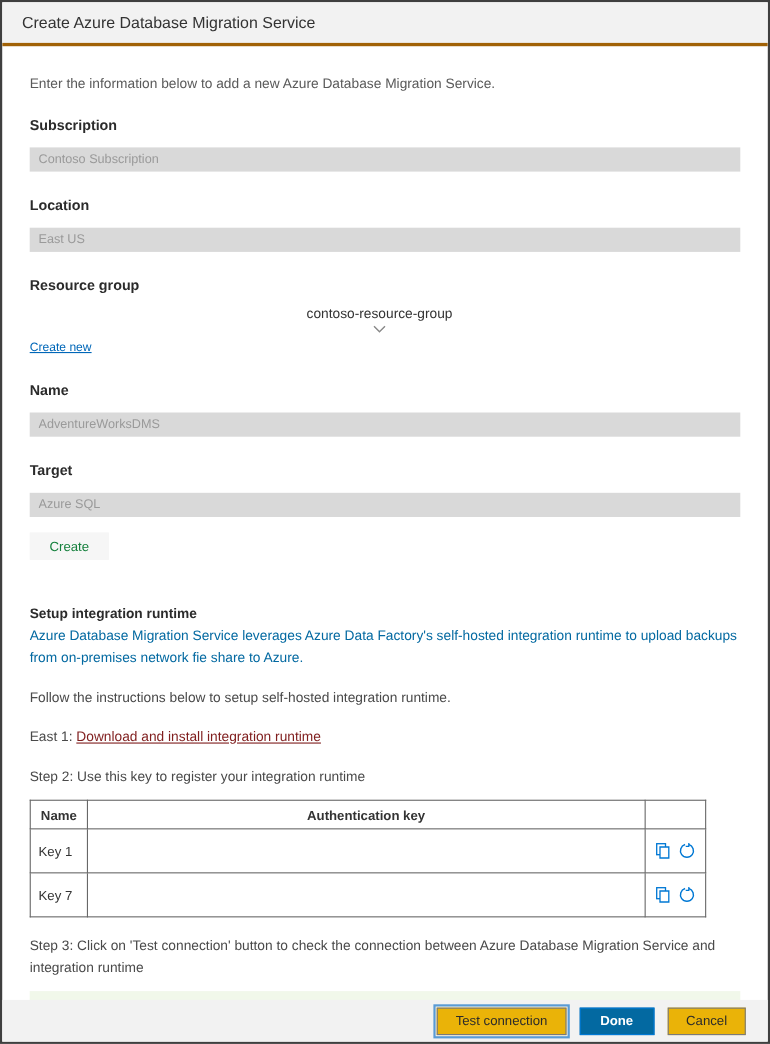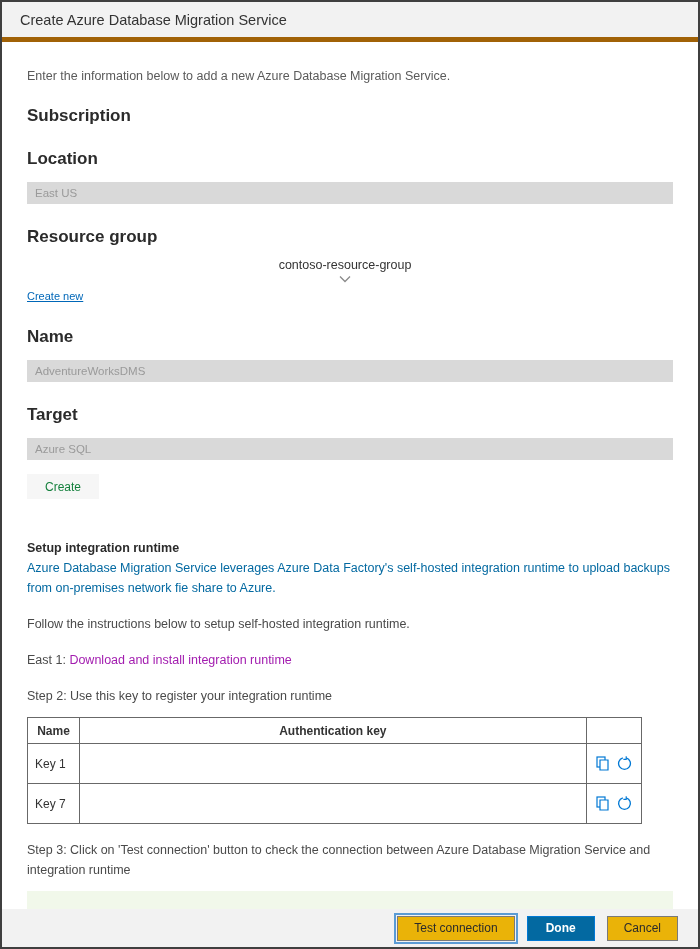--- a/index.html
+++ b/index.html
@@ -13,40 +13,40 @@
     height: 949px;
     border: 2px solid #3f3f3f;
     background: #fff;
     display: flex;
     flex-direction: column;
     overflow: hidden;
   }
   .dialog-header {
     flex: 0 0 40px;
     background: #f2f2f2;
-    border-bottom: 5px solid #a16207;
+    border-bottom: 3px solid #a16207;
     display: flex;
     align-items: center;
     padding: 0 18px;
     font-size: 14.5px;
     color: #333;
   }
   .dialog-body {
     flex: 1 1 auto;
     overflow: hidden;
     padding: 0 25px;
   }
   .intro {
     margin-top: 27px;
     font-size: 12.5px;
     color: #5a5a5a;
   }
   .field-label {
     margin-top: 23px;
-    font-size: 17px;
+    font-size: 13px;
     font-weight: bold;
     color: #2b2b2b;
   }
   .input-disabled {
     margin-top: 13px;
     height: 22px;
     line-height: 22px;
     background: #d9d9d9;
     color: #9a9a9a;
     font-size: 11.5px;
@@ -68,21 +68,22 @@
     cursor: pointer;
     flex-direction: column;
   }
   .link {
     color: #0067b8;
     text-decoration: underline;
     font-size: 11px;
     cursor: pointer;
   }
   .link-inline {
-    color: #a21caf;
+    color: #7f1d1d;
+    text-decoration: underline;
     cursor: pointer;
   }
   .create-btn {
     margin-top: 14px;
     width: 72px;
     height: 25px;
     background: #f6f6f6;
     color: #15803d;
     border: none;
     font-size: 12px;
@@ -188,20 +189,21 @@
 
   <div class="dialog-header">
     <span>Create Azure Database Migration Service</span>
   </div>
 
   <div class="dialog-body">
 
     <div class="intro">Enter the information below to add a new Azure Database Migration Service.</div>
 
     <div class="field-label">Subscription</div>
+    <input class="input-disabled" disabled="" value="Contoso Subscription" style="">
 
     <div class="field-label">Location</div>
     <input class="input-disabled" disabled="" value="East US" style="">
 
     <div class="field-label">Resource group</div>
     <div class="select-row">
       <span>contoso-resource-group</span>
       <span class="icon">
         <svg width="12" height="8" viewBox="0 0 12 8">
             <path d="M1 1.5 L6 6.5 L11 1.5" fill="none" stroke="#8a8a8a" stroke-width="1.3"></path>

